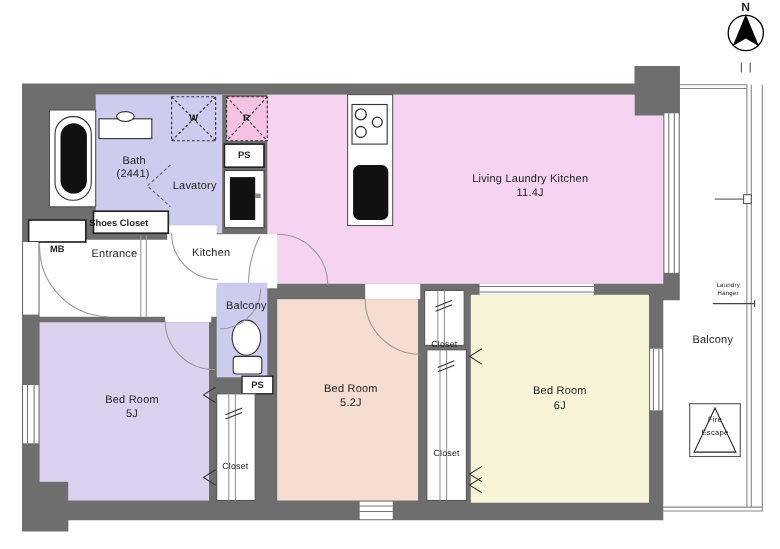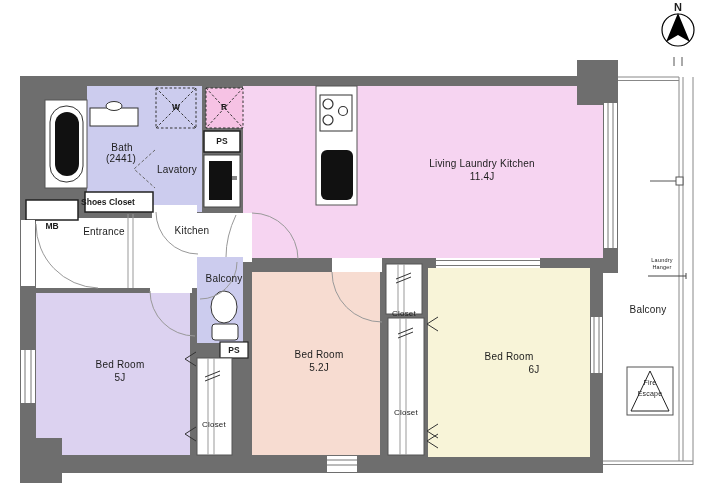--- a/index.html
+++ b/index.html
@@ -162,21 +162,21 @@
   <span class="lbl" style="left:120px;top:364px">Bed Room</span>
   <span class="lbl" style="left:120px;top:377px">5J</span>
   <span class="lbl small" style="left:214px;top:399px">Closet</span>
 
   <span class="lbl" style="left:319px;top:354px">Bed Room</span>
   <span class="lbl" style="left:319px;top:367px">5.2J</span>
   <span class="lbl small" style="left:404px;top:288px">Closet</span>
   <span class="lbl small" style="left:406px;top:387px">Closet</span>
 
   <span class="lbl" style="left:509px;top:356px">Bed Room</span>
-  <span class="lbl" style="left:534px;top:369px">6J</span>
+  <span class="lbl" style="left:509px;top:369px">6J</span>
 
   <span class="lbl" style="left:648px;top:309px">Balcony</span>
   <span class="lbl tiny" style="left:662px;top:260px">Laundry</span>
   <span class="lbl tiny" style="left:662px;top:267px">Hanger</span>
   <span class="lbl fire" style="left:650px;top:383px">Fire</span>
   <span class="lbl fire" style="left:650px;top:394px">Escape</span>
 </div>
 
 </div>
 

